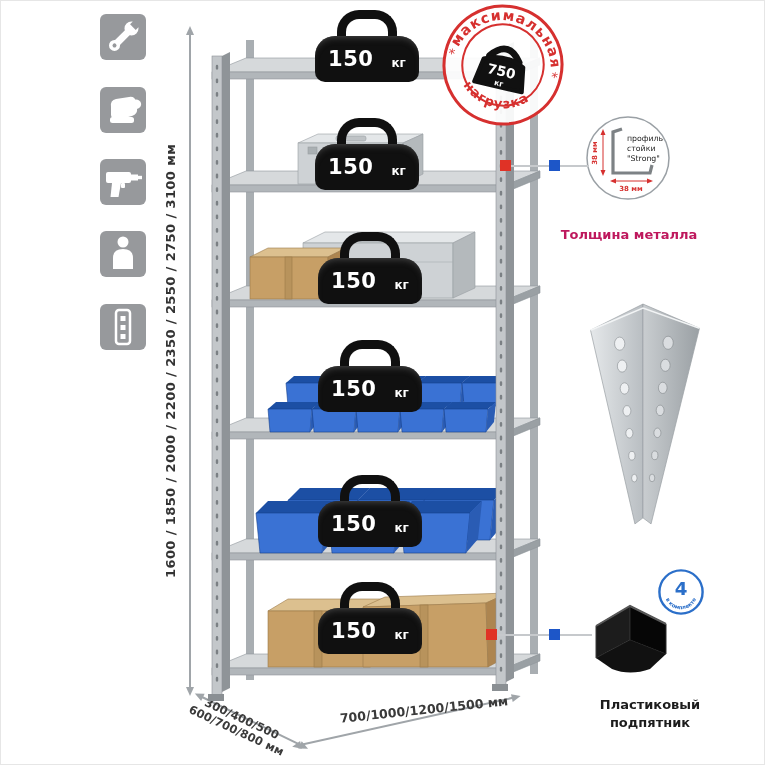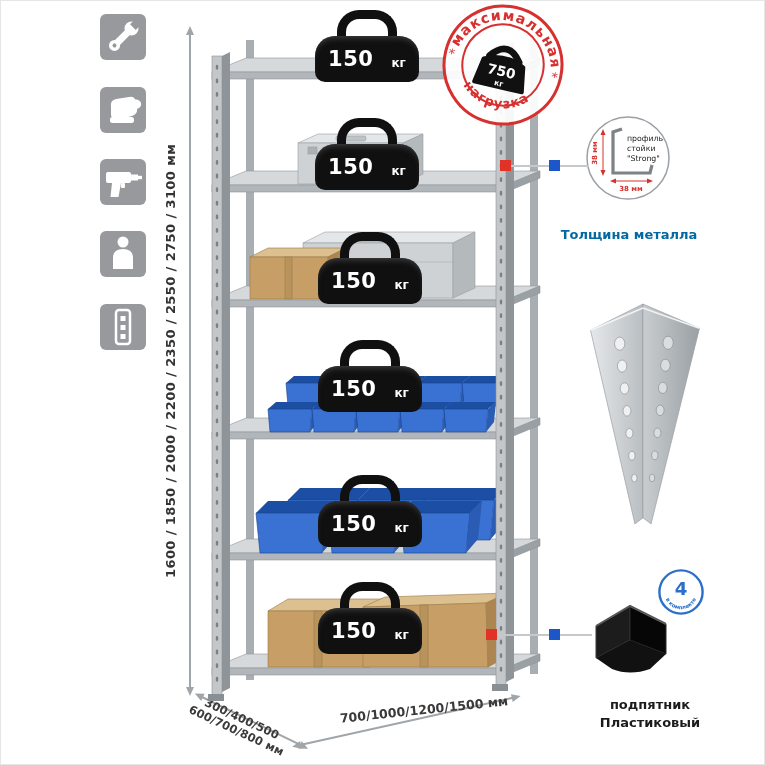--- a/index.html
+++ b/index.html
@@ -37,21 +37,21 @@
 
   
   .conn-line{position:absolute;height:2px;background:#c6c9cc;z-index:3;}
   .sq{position:absolute;width:11px;height:11px;z-index:3;}
   .sq.red{background:#e03226;}
   .sq.blue{background:#1d56c8;}
 
   
   .profile-circle{position:absolute;left:585px;top:115px;width:86px;height:86px;}
   .profile-caption{position:absolute;left:556px;top:226px;width:146px;text-align:center;
-    font-size:13px;font-weight:600;color:#0369a1;line-height:18px;}
+    font-size:13px;font-weight:600;color:#be185d;line-height:18px;}
   .post-img{position:absolute;left:584px;top:300px;width:122px;height:234px;}
   .foot-img{position:absolute;left:590px;top:596px;width:84px;height:82px;}
   .badge{position:absolute;left:657px;top:568px;width:48px;height:48px;z-index:5;}
   .foot-caption{position:absolute;left:570px;top:696px;width:160px;text-align:center;
     font-size:13px;font-weight:600;color:#1c1c1c;line-height:18px;}
 
   
   .dim-line{position:absolute;height:2px;background:#a0a5a9;}
   .dim-line::before{content:"";position:absolute;left:-8px;top:-3px;border-top:4px solid transparent;border-bottom:4px solid transparent;border-right:9px solid #a0a5a9;}
   .dim-line::after{content:"";position:absolute;right:-8px;top:-3px;border-top:4px solid transparent;border-bottom:4px solid transparent;border-left:9px solid #a0a5a9;}
@@ -376,22 +376,22 @@
   </svg>
   <div class="badge">
     <svg viewBox="0 0 50 50" width="48" height="48">
       <circle cx="25" cy="25" r="22.5" fill="#fff" stroke="#2b6fc9" stroke-width="2.5"></circle>
       <text x="25" y="28" font-size="19" font-weight="bold" fill="#2b6fc9" text-anchor="middle">4</text>
       <path id="bArc" d="M 8 26 A 17 17 0 0 0 42 26" fill="none"></path>
       <text font-size="5.6" font-weight="bold" fill="#2b6fc9"><textPath href="#bArc" startOffset="50%" text-anchor="middle">в комплекте</textPath></text>
     </svg>
   </div>
   <div class="foot-caption">
+    <div>Пластиковый</div>
     <div>подпятник</div>
-    <div>Пластиковый</div>
   </div>
 
   <div class="dim-line depth-line"></div>
   <div class="depth-label">
     <div>300/400/500</div>
     <div>600/700/800 мм</div>
   </div>
   <div class="dim-line width-line"></div>
   <div class="width-label">700/1000/1200/1500 мм</div>
 

